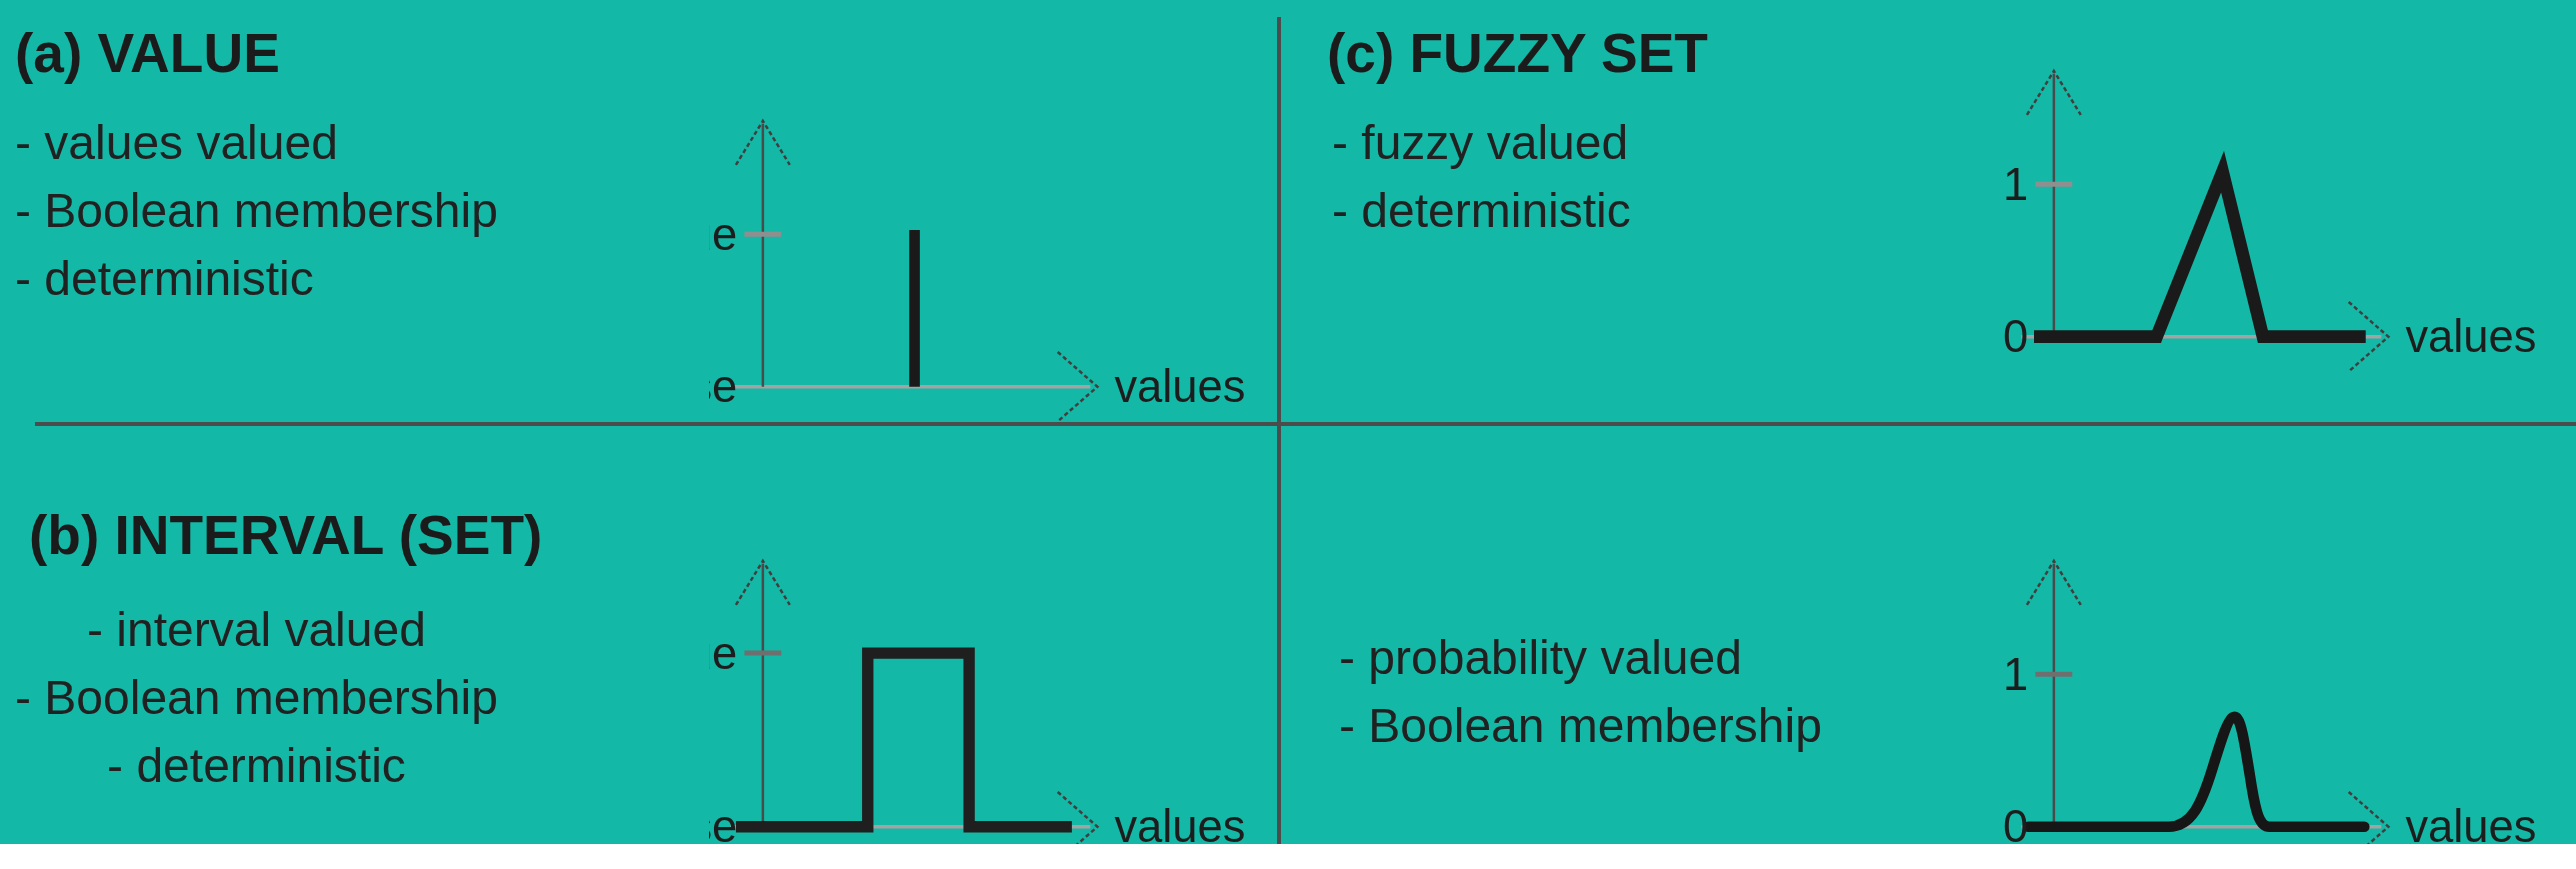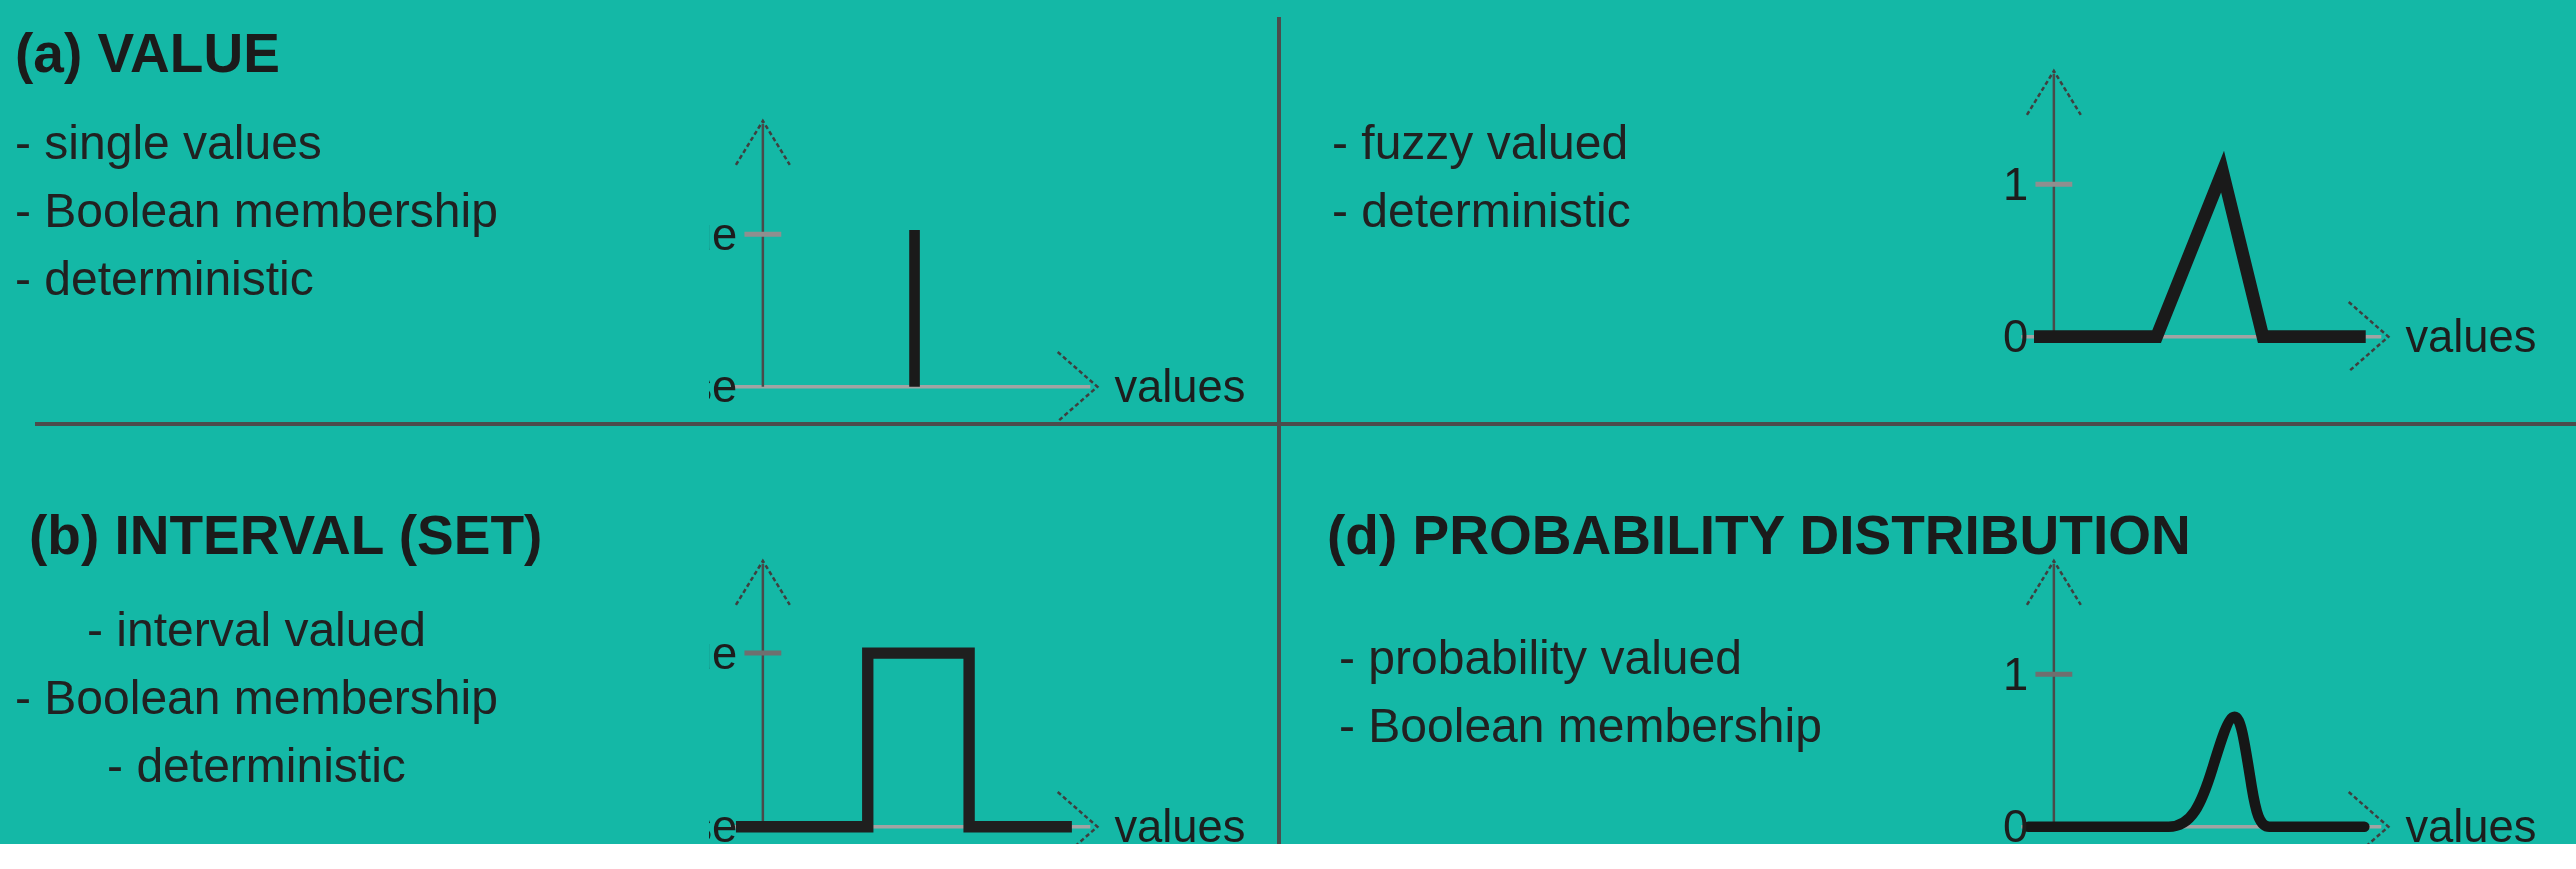--- a/index.html
+++ b/index.html
@@ -68,21 +68,21 @@
 </head>
 <body>
 
 <div class="canvas">
 
   <div class="divider-h"></div>
   <div class="divider-v"></div>
 
   <div class="panel-heading" id="heading-a">(a) VALUE</div>
   <div class="bullet-list" id="bullets-a">
-    <div>- single values</div>
+    <div>- values valued</div>
     <div>- Boolean membership</div>
     <div>- deterministic</div>
   </div>
   <svg class="graph" id="graph-a" viewBox="0 0 800 520">
     <line x1="30" y1="455" x2="538" y2="455" stroke="#a3a3a3" stroke-width="5"></line>
     <line x1="76" y1="455" x2="76" y2="84" stroke="#4a4a4a" stroke-width="3.5"></line>
     <polyline points="38,142 76,80 114,142" fill="none" stroke="#3f3f3f" stroke-width="3.5" stroke-dasharray="6 4"></polyline>
     <polyline points="492,406 548,455 492,504" fill="none" stroke="#3f3f3f" stroke-width="3.5" stroke-dasharray="6 4"></polyline>
     <line x1="50" y1="240" x2="102" y2="240" stroke="#8f8f8f" stroke-width="7"></line>
     <line x1="290" y1="455" x2="290" y2="234" stroke="#1a1a1a" stroke-width="15"></line>
@@ -102,37 +102,37 @@
     <line x1="76" y1="455" x2="76" y2="84" stroke="#4a4a4a" stroke-width="3.5"></line>
     <polyline points="38,142 76,80 114,142" fill="none" stroke="#3f3f3f" stroke-width="3.5" stroke-dasharray="6 4"></polyline>
     <polyline points="492,406 548,455 492,504" fill="none" stroke="#3f3f3f" stroke-width="3.5" stroke-dasharray="6 4"></polyline>
     <line x1="50" y1="210" x2="102" y2="210" stroke="#6f6f6f" stroke-width="7"></line>
     <polyline points="38,455 224,455 224,210 367,210 367,455 512,455" fill="none" stroke="#1f1f1f" stroke-width="16" stroke-linejoin="miter"></polyline>
     <text x="40" y="232" text-anchor="end">true</text>
     <text x="40" y="477" text-anchor="end">false</text>
     <text x="572" y="477">values</text>
   </svg>
 
+  <div class="panel-heading" id="heading-c">(c) FUZZY SET</div>
   <div class="bullet-list" id="bullets-c">
     <div>- fuzzy valued</div>
     <div>- deterministic</div>
   </div>
   <svg class="graph" id="graph-c" viewBox="0 0 800 520">
     <line x1="30" y1="455" x2="538" y2="455" stroke="#a3a3a3" stroke-width="5"></line>
     <line x1="76" y1="455" x2="76" y2="84" stroke="#4a4a4a" stroke-width="3.5"></line>
     <polyline points="38,142 76,80 114,142" fill="none" stroke="#3f3f3f" stroke-width="3.5" stroke-dasharray="6 4"></polyline>
     <polyline points="492,406 548,455 492,504" fill="none" stroke="#3f3f3f" stroke-width="3.5" stroke-dasharray="6 4"></polyline>
     <line x1="50" y1="240" x2="102" y2="240" stroke="#8f8f8f" stroke-width="7"></line>
     <polyline points="48,455 221,455 314,222 371,455 516,455" fill="none" stroke="#1a1a1a" stroke-width="18" stroke-linejoin="miter"></polyline>
     <text x="40" y="262" text-anchor="end">1</text>
     <text x="40" y="477" text-anchor="end">0</text>
     <text x="572" y="477">values</text>
   </svg>
 
-  <div class="panel-heading" id="heading-d">(d) PROBABILITY DISTRIBUTION</div>
   <div class="bullet-list" id="bullets-d">
     <div>- probability valued</div>
     <div>- Boolean membership</div>
   </div>
   <svg class="graph" id="graph-d" viewBox="0 0 800 520">
     <line x1="30" y1="455" x2="538" y2="455" stroke="#a3a3a3" stroke-width="5"></line>
     <line x1="76" y1="455" x2="76" y2="84" stroke="#4a4a4a" stroke-width="3.5"></line>
     <polyline points="38,142 76,80 114,142" fill="none" stroke="#3f3f3f" stroke-width="3.5" stroke-dasharray="6 4"></polyline>
     <polyline points="492,406 548,455 492,504" fill="none" stroke="#3f3f3f" stroke-width="3.5" stroke-dasharray="6 4"></polyline>
     <line x1="50" y1="240" x2="102" y2="240" stroke="#6f6f6f" stroke-width="7"></line>

